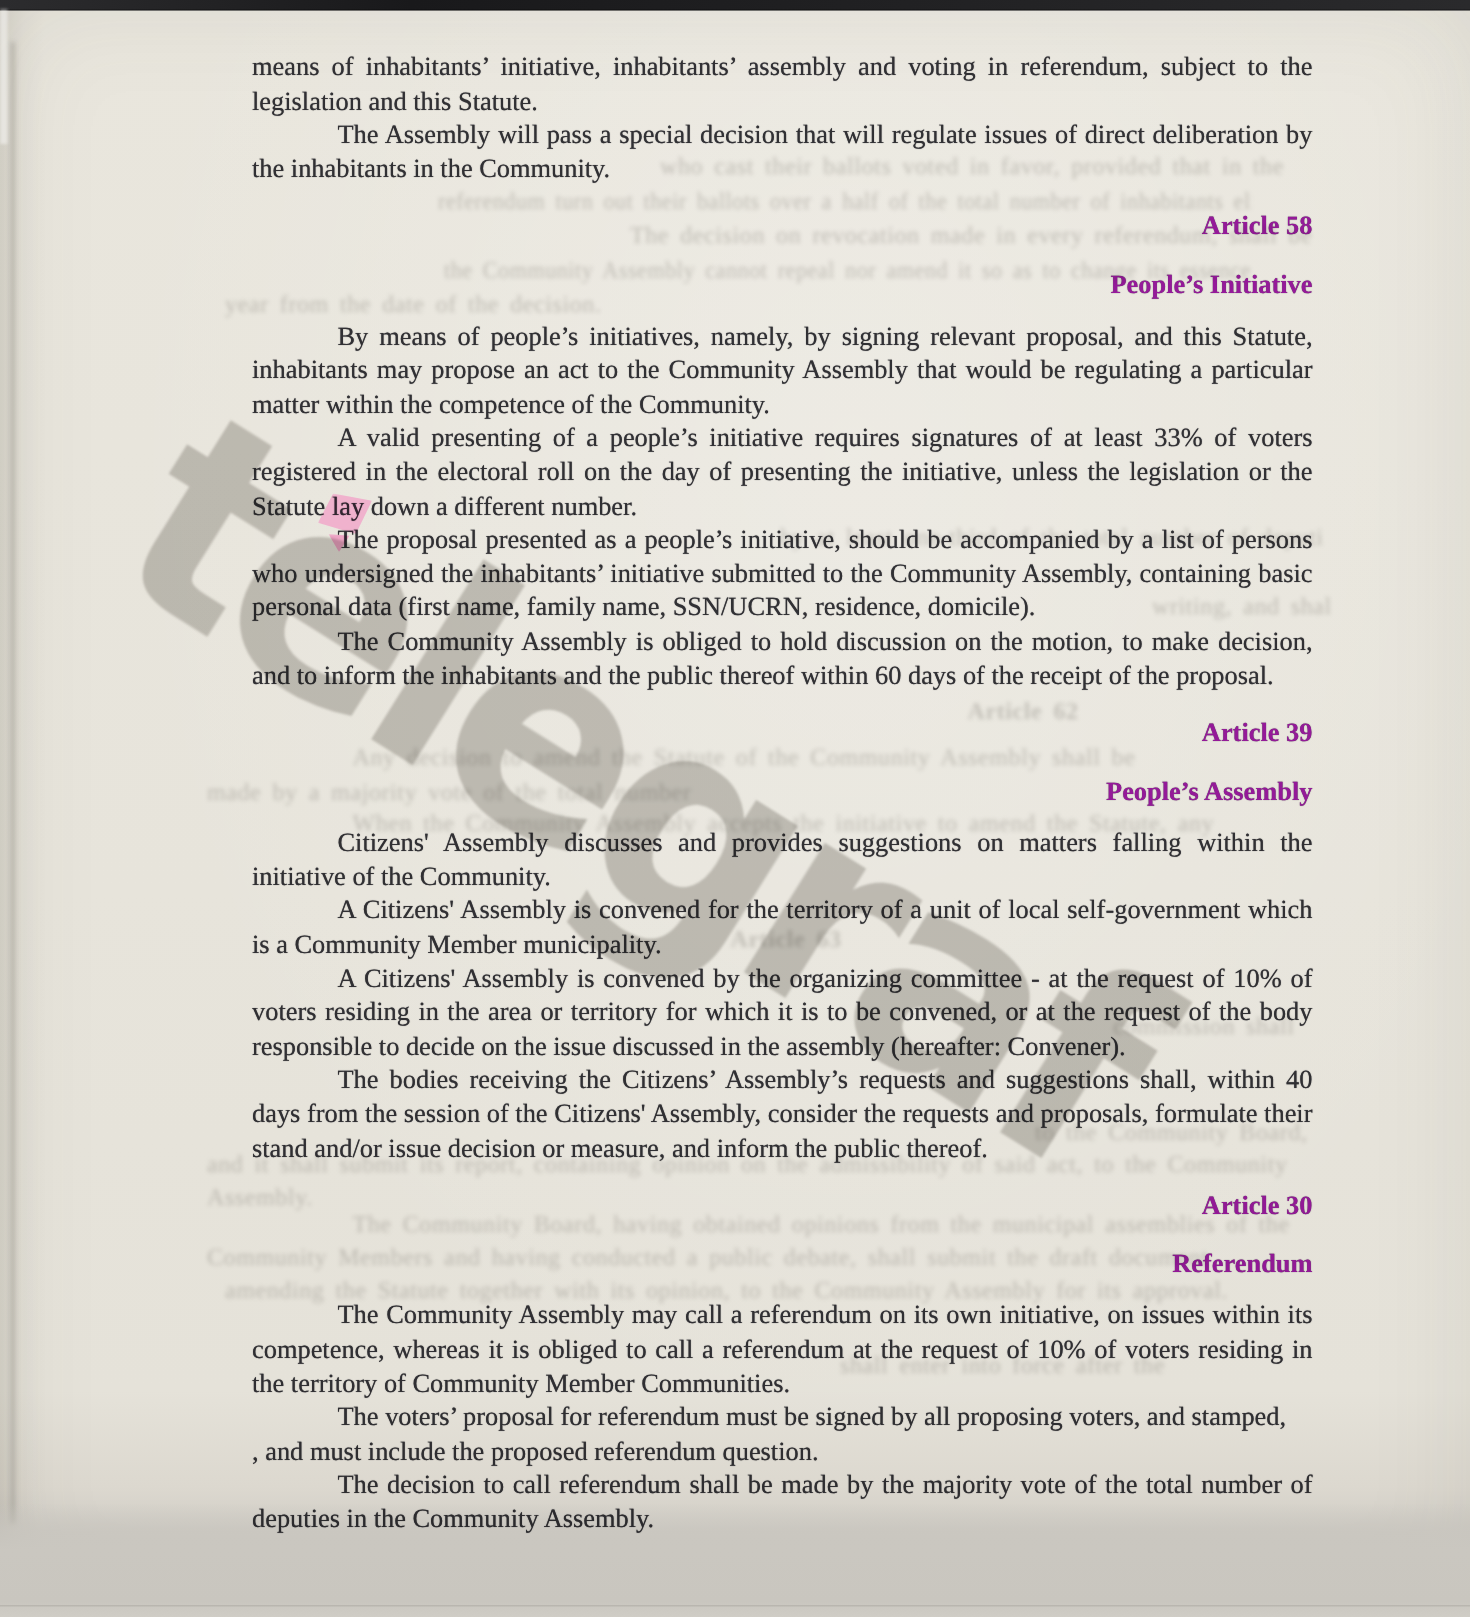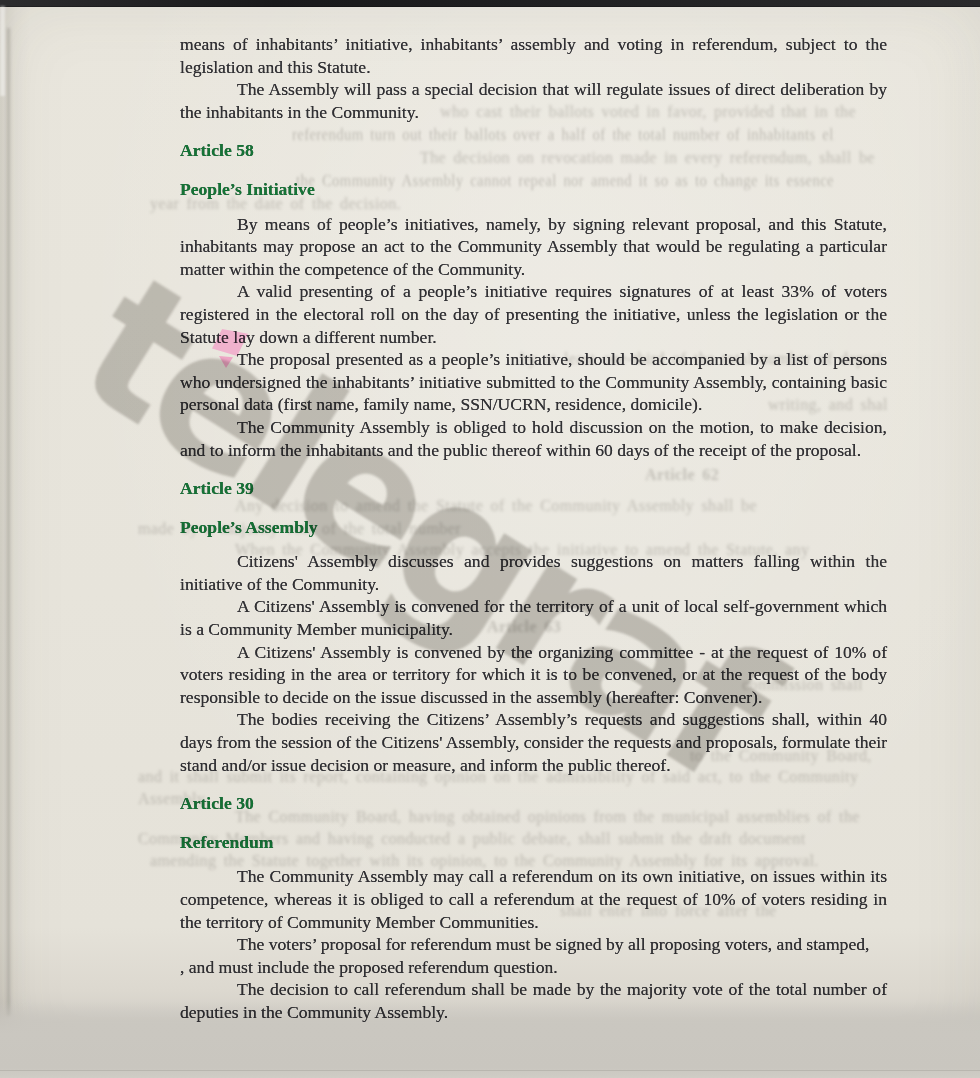--- a/index.html
+++ b/index.html
@@ -52,30 +52,30 @@
     clip-path:polygon(28% 0%, 100% 18%, 70% 100%, 0% 72%);
   }
   .pink-tip{
     position:absolute;left:219px;top:356px;width:14px;height:12px;z-index:1;
     background:#ef9ec3;opacity:0.9;filter:blur(0.6px);
     clip-path:polygon(50% 100%, 0% 0%, 100% 10%);
   }
 
   
   .content{
-    position:absolute;left:180px;top:33px;width:707px;z-index:3;
+    position:absolute;left:168px;top:33px;width:707px;z-index:3;
     font-size:17.6px;line-height:22.6px;color:#35353b;
     text-align:justify;
     text-shadow:0 0 0.6px rgba(53,53,60,0.85);
     mix-blend-mode:multiply;
   }
   .content p{margin:0;}
   .content p.indent{text-indent:57px;}
   .content .art-num, .content .art-title{
-    text-align:left;font-weight:bold;color:#15803d;margin:16px 0 0 0;text-indent:0;
+    text-align:right;font-weight:bold;color:#a21caf;margin:16px 0 0 0;text-indent:0;
   }
   .content .first-after-title{margin-top:12px;}
 </style>
 </head>
 <body>
 
 <div class="paper"></div>
 <div class="topbar"></div>
 <div class="left-crease"></div>
 <div class="left-sliver"></div>

